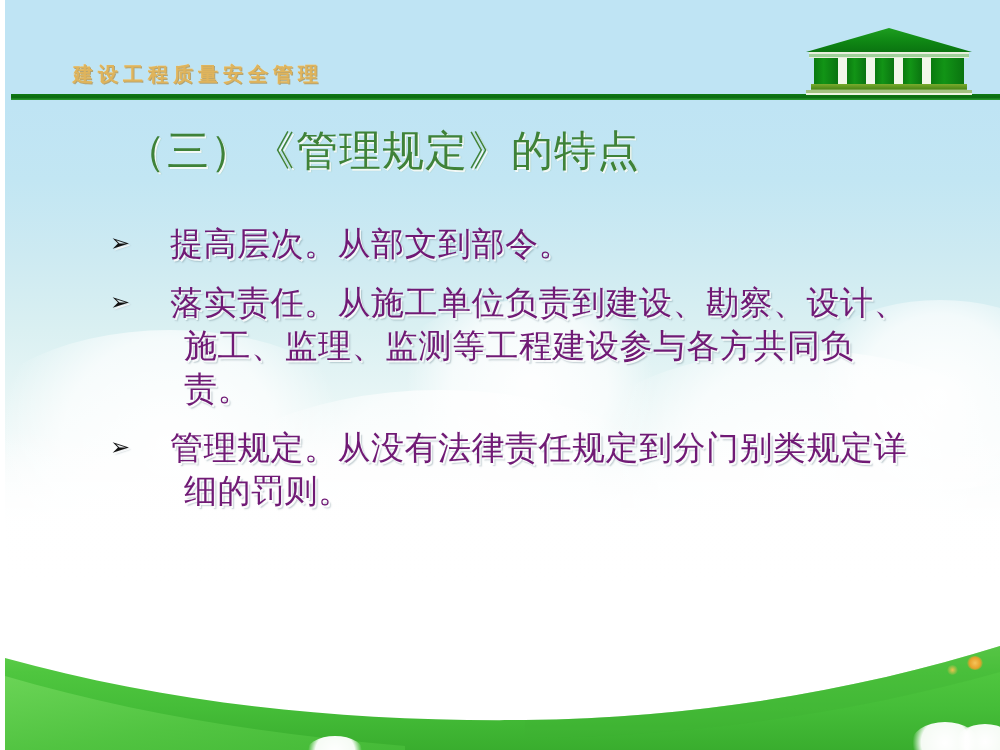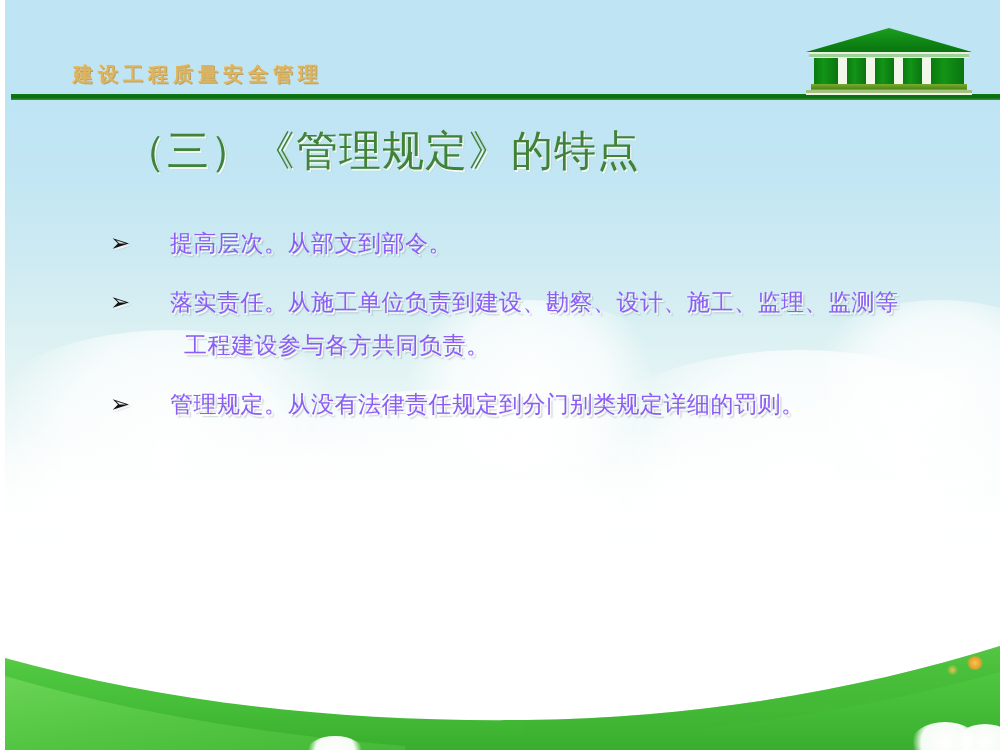--- a/index.html
+++ b/index.html
@@ -183,24 +183,24 @@
     width: 74px;
     font-family: "DejaVu Sans", sans-serif;
     font-size: 24px;
     line-height: 43px;
     color: #111111;
     text-shadow: 1.5px 1.5px 0.5px rgba(255,255,255,0.8), 2px 2px 1.5px rgba(120,140,150,0.45);
   }
 
   .bullet-text {
     flex: 1 1 auto;
-    font-family: Liberation Serif, serif;
-    font-size: 23px;
+    font-family: Liberation Sans, sans-serif;
+    font-size: 33px;
     line-height: 43px;
-    color: #8b5cf6;
+    color: #701a75;
     letter-spacing: 0.5px;
     text-shadow: 1.5px 1.5px 0.5px rgba(255,255,255,0.85), 2.5px 2.5px 1.5px rgba(110,135,145,0.4);
     text-indent: -14px;
   }
 </style>
 </head>
 <body>
 
 <div class="slide">
 

